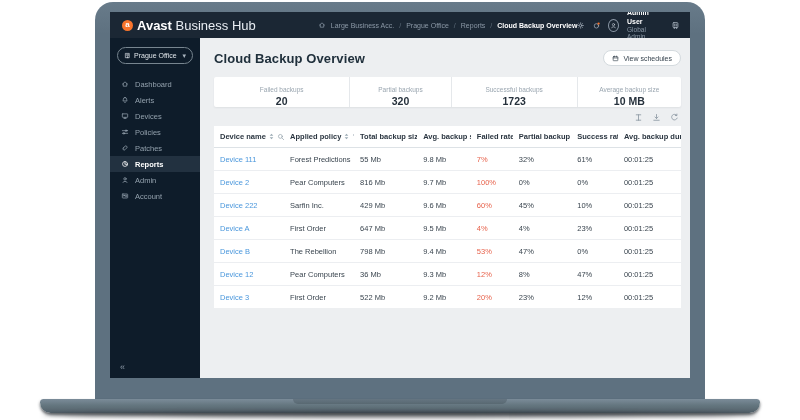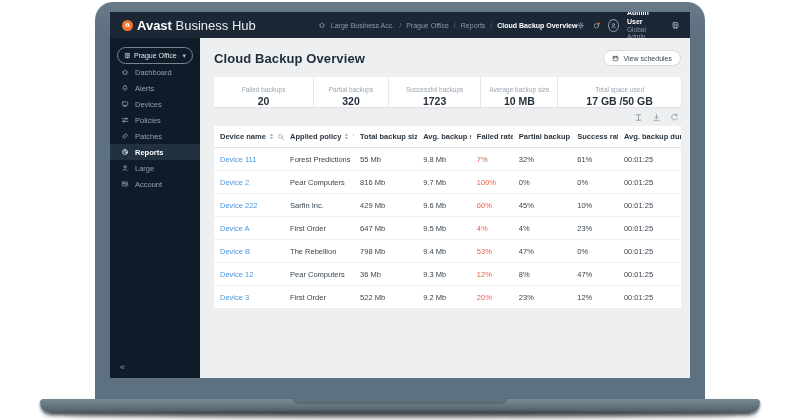--- a/index.html
+++ b/index.html
@@ -48,21 +48,21 @@
 
   .below { flex:1; display:flex; min-height:0; }
 
   
   .sidebar { width:90px; flex:0 0 90px; background:#0e1c2a; position:relative;
              display:flex; flex-direction:column; }
   .site-pill { margin:9px 7px 0 7px; height:17px; border:1px solid #77858f;
              border-radius:10px; display:flex; align-items:center; gap:3px;
              padding:0 6px; color:#dfe5ea; font-size:7px; white-space:nowrap; }
   .site-pill .chev { margin-left:auto; font-size:7px; color:#aab5bf; }
-  .nav { }
+  .nav { margin-top:12px; }
   .nav-item { height:16px; display:flex; align-items:center; gap:6px;
              padding-left:11px; color:#93a1ad; font-size:7.5px; cursor:default;
              white-space:nowrap; }
   .nav-item.active { background:#223140; color:#ffffff; font-weight:bold; }
   .collapse { position:absolute; left:10px; bottom:6px; color:#8b98a6; font-size:9px; }
 
   
   .main { flex:1; background:#edeff1; padding:12px 9px 0 14px; overflow:hidden; }
   .head-row { display:flex; align-items:center; }
   .page-title { font-size:13px; font-weight:bold; color:#20303c; letter-spacing:.1px; }
@@ -228,21 +228,21 @@
                 </span>
                 <span>Reports</span>
               </div>
               <div class="nav-item">
                 <span class="ic i8">
                   <svg viewBox="0 0 12 12">
                     <circle fill="none" stroke="currentColor" stroke-width="1.1" stroke-linecap="round" stroke-linejoin="round" cx="6" cy="4.3" r="1.8"></circle>
                     <path fill="none" stroke="currentColor" stroke-width="1.1" stroke-linecap="round" stroke-linejoin="round" d="M2.8 9.6 C2.8 7.4 9.2 7.4 9.2 9.6"></path>
                   </svg>
                 </span>
-                <span>Large</span>
+                <span>Admin</span>
               </div>
               <div class="nav-item">
                 <span class="ic i8">
                   <svg viewBox="0 0 12 12">
                     <rect fill="none" stroke="currentColor" stroke-width="1.1" stroke-linecap="round" stroke-linejoin="round" x="2" y="3" width="8" height="6" rx=".8"></rect>
                     <circle fill="none" stroke="currentColor" stroke-width="1.1" stroke-linecap="round" stroke-linejoin="round" cx="4.5" cy="5.4" r=".9"></circle>
                     <path fill="none" stroke="currentColor" stroke-width="1.1" stroke-linecap="round" stroke-linejoin="round" d="M6.8 5 H8.6 M6.8 7 H8.6"></path>
                   </svg>
                 </span>
                 <span>Account</span>
@@ -274,24 +274,20 @@
                 <div class="stat-label">Partial backups</div>
                 <div class="stat-value">320</div>
               </div>
               <div class="stat">
                 <div class="stat-label">Successful backups</div>
                 <div class="stat-value">1723</div>
               </div>
               <div class="stat">
                 <div class="stat-label">Average backup size</div>
                 <div class="stat-value">10 MB</div>
-              </div>
-              <div class="stat">
-                <div class="stat-label">Total space used</div>
-                <div class="stat-value">17 GB /50 GB</div>
               </div>
             </div>
 
           <div class="tools">
             <span class="ic i9">
                 <svg viewBox="0 0 12 12">
                   <path fill="none" stroke="currentColor" stroke-width="1.1" stroke-linecap="round" stroke-linejoin="round" d="M3 2.4 H9 M3 9.6 H9 M6 2.4 V9.6"></path>
                 </svg>
               </span>
             <span class="ic i9">

